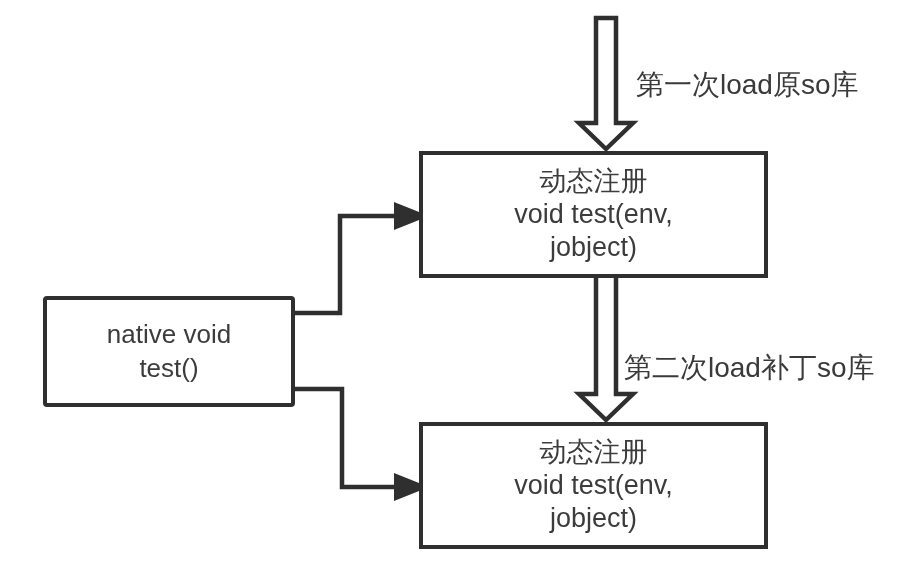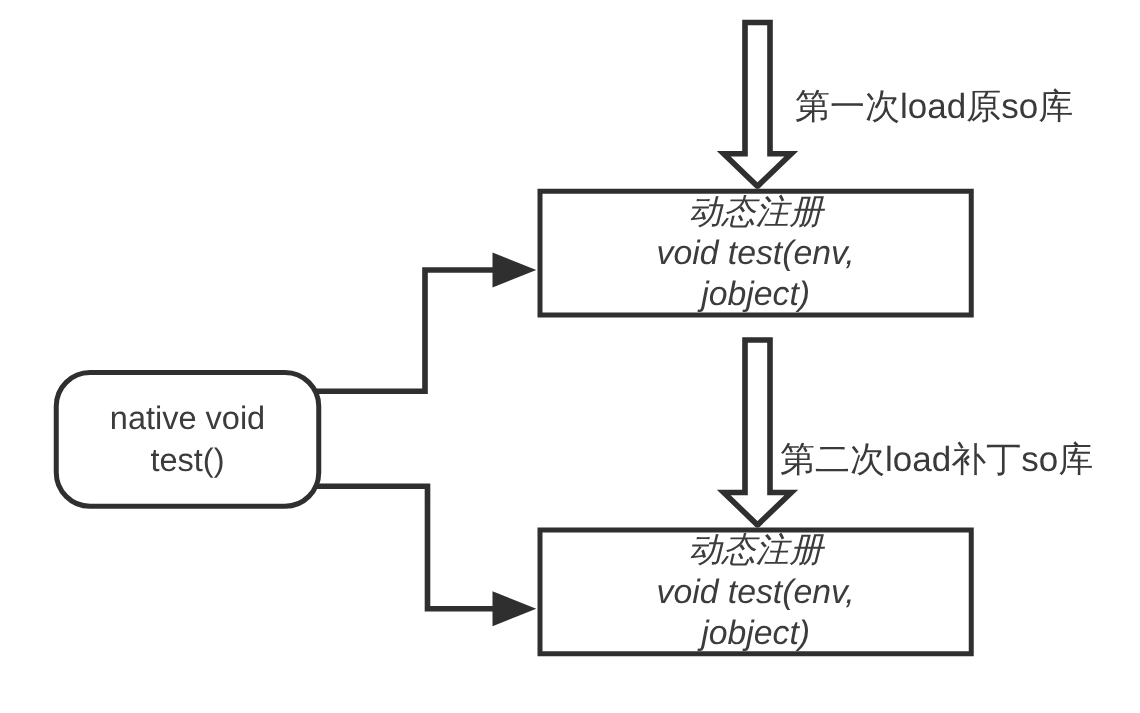--- a/index.html
+++ b/index.html
@@ -28,35 +28,34 @@
     background: #ffffff;
     border: 4px solid #2f2f2f;
     display: flex;
     align-items: center;
     justify-content: center;
     text-align: center;
     color: #3c3c3c;
     white-space: pre-line;
   }
   .rect-node {
-    left: 430px;
+    left: 419px;
     width: 349px;
-    height: 103px;
+    height: 127px;
     font-size: 27px;
     line-height: 1.22;
-    font-style: italic;
   }
   .rect-node.top { top: 151px; }
   .rect-node.bottom { top: 422px; }
   .stadium-node {
     left: 43px;
     top: 296px;
-    width: 214px;
+    width: 252px;
     height: 111px;
-    border-radius: 29px;
+    border-radius: 4px;
     font-size: 26px;
     line-height: 1.3;
   }
   .flow-label {
     position: absolute;
     color: #3a3a3a;
     font-size: 28px;
     white-space: nowrap;
   }
   .flow-label.first { left: 636px; top: 66px; }

